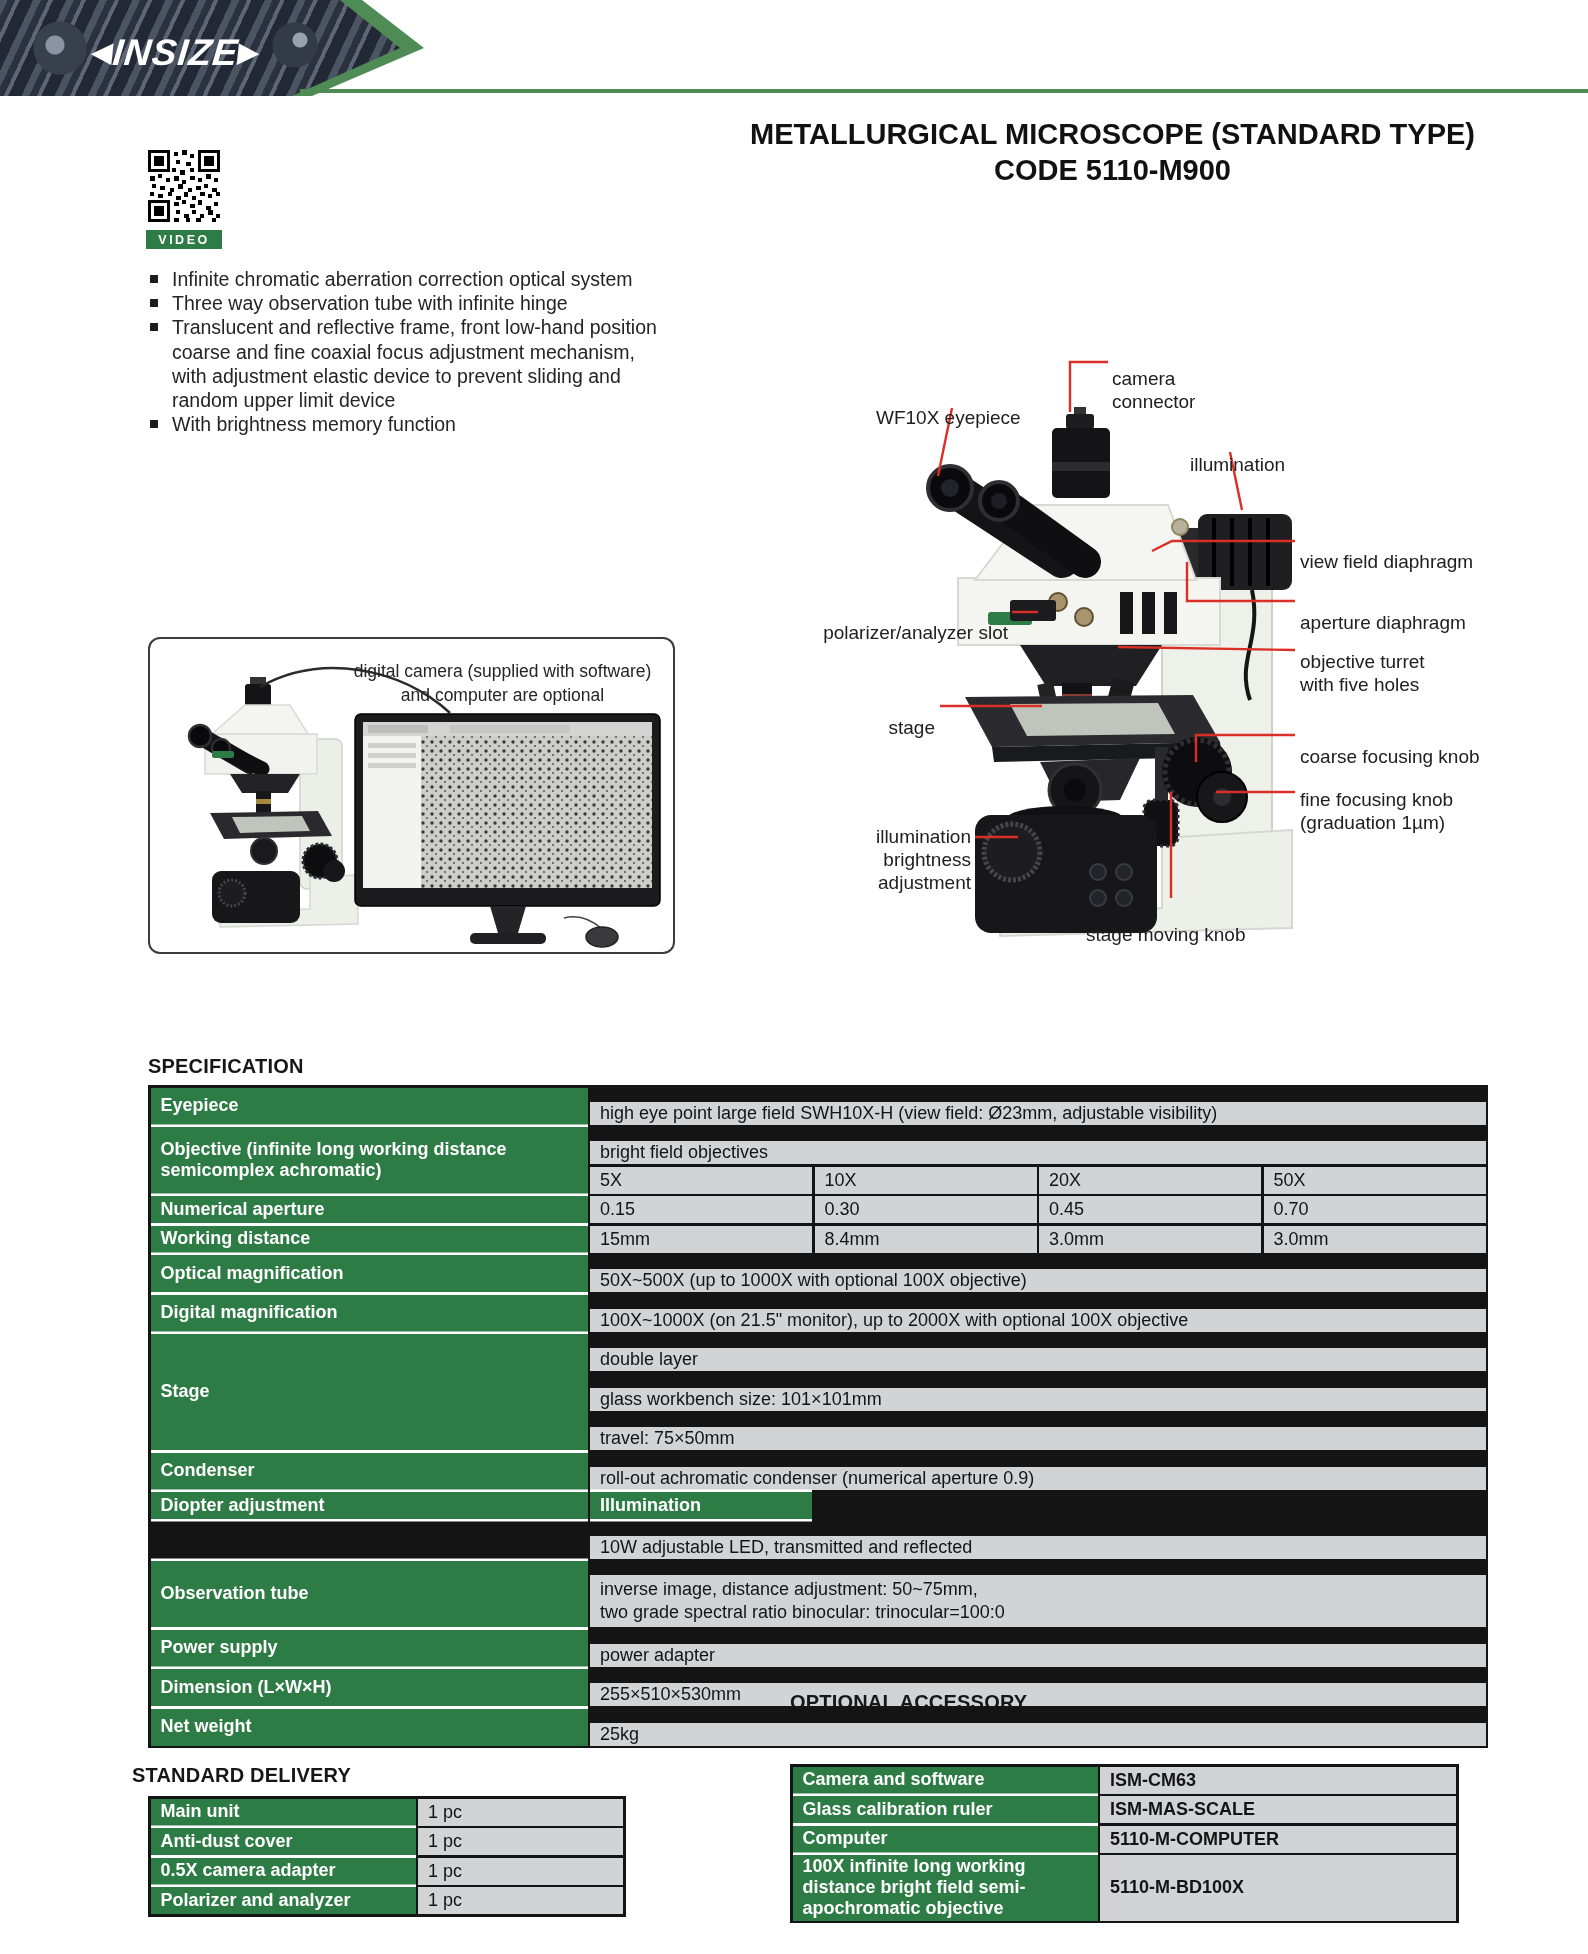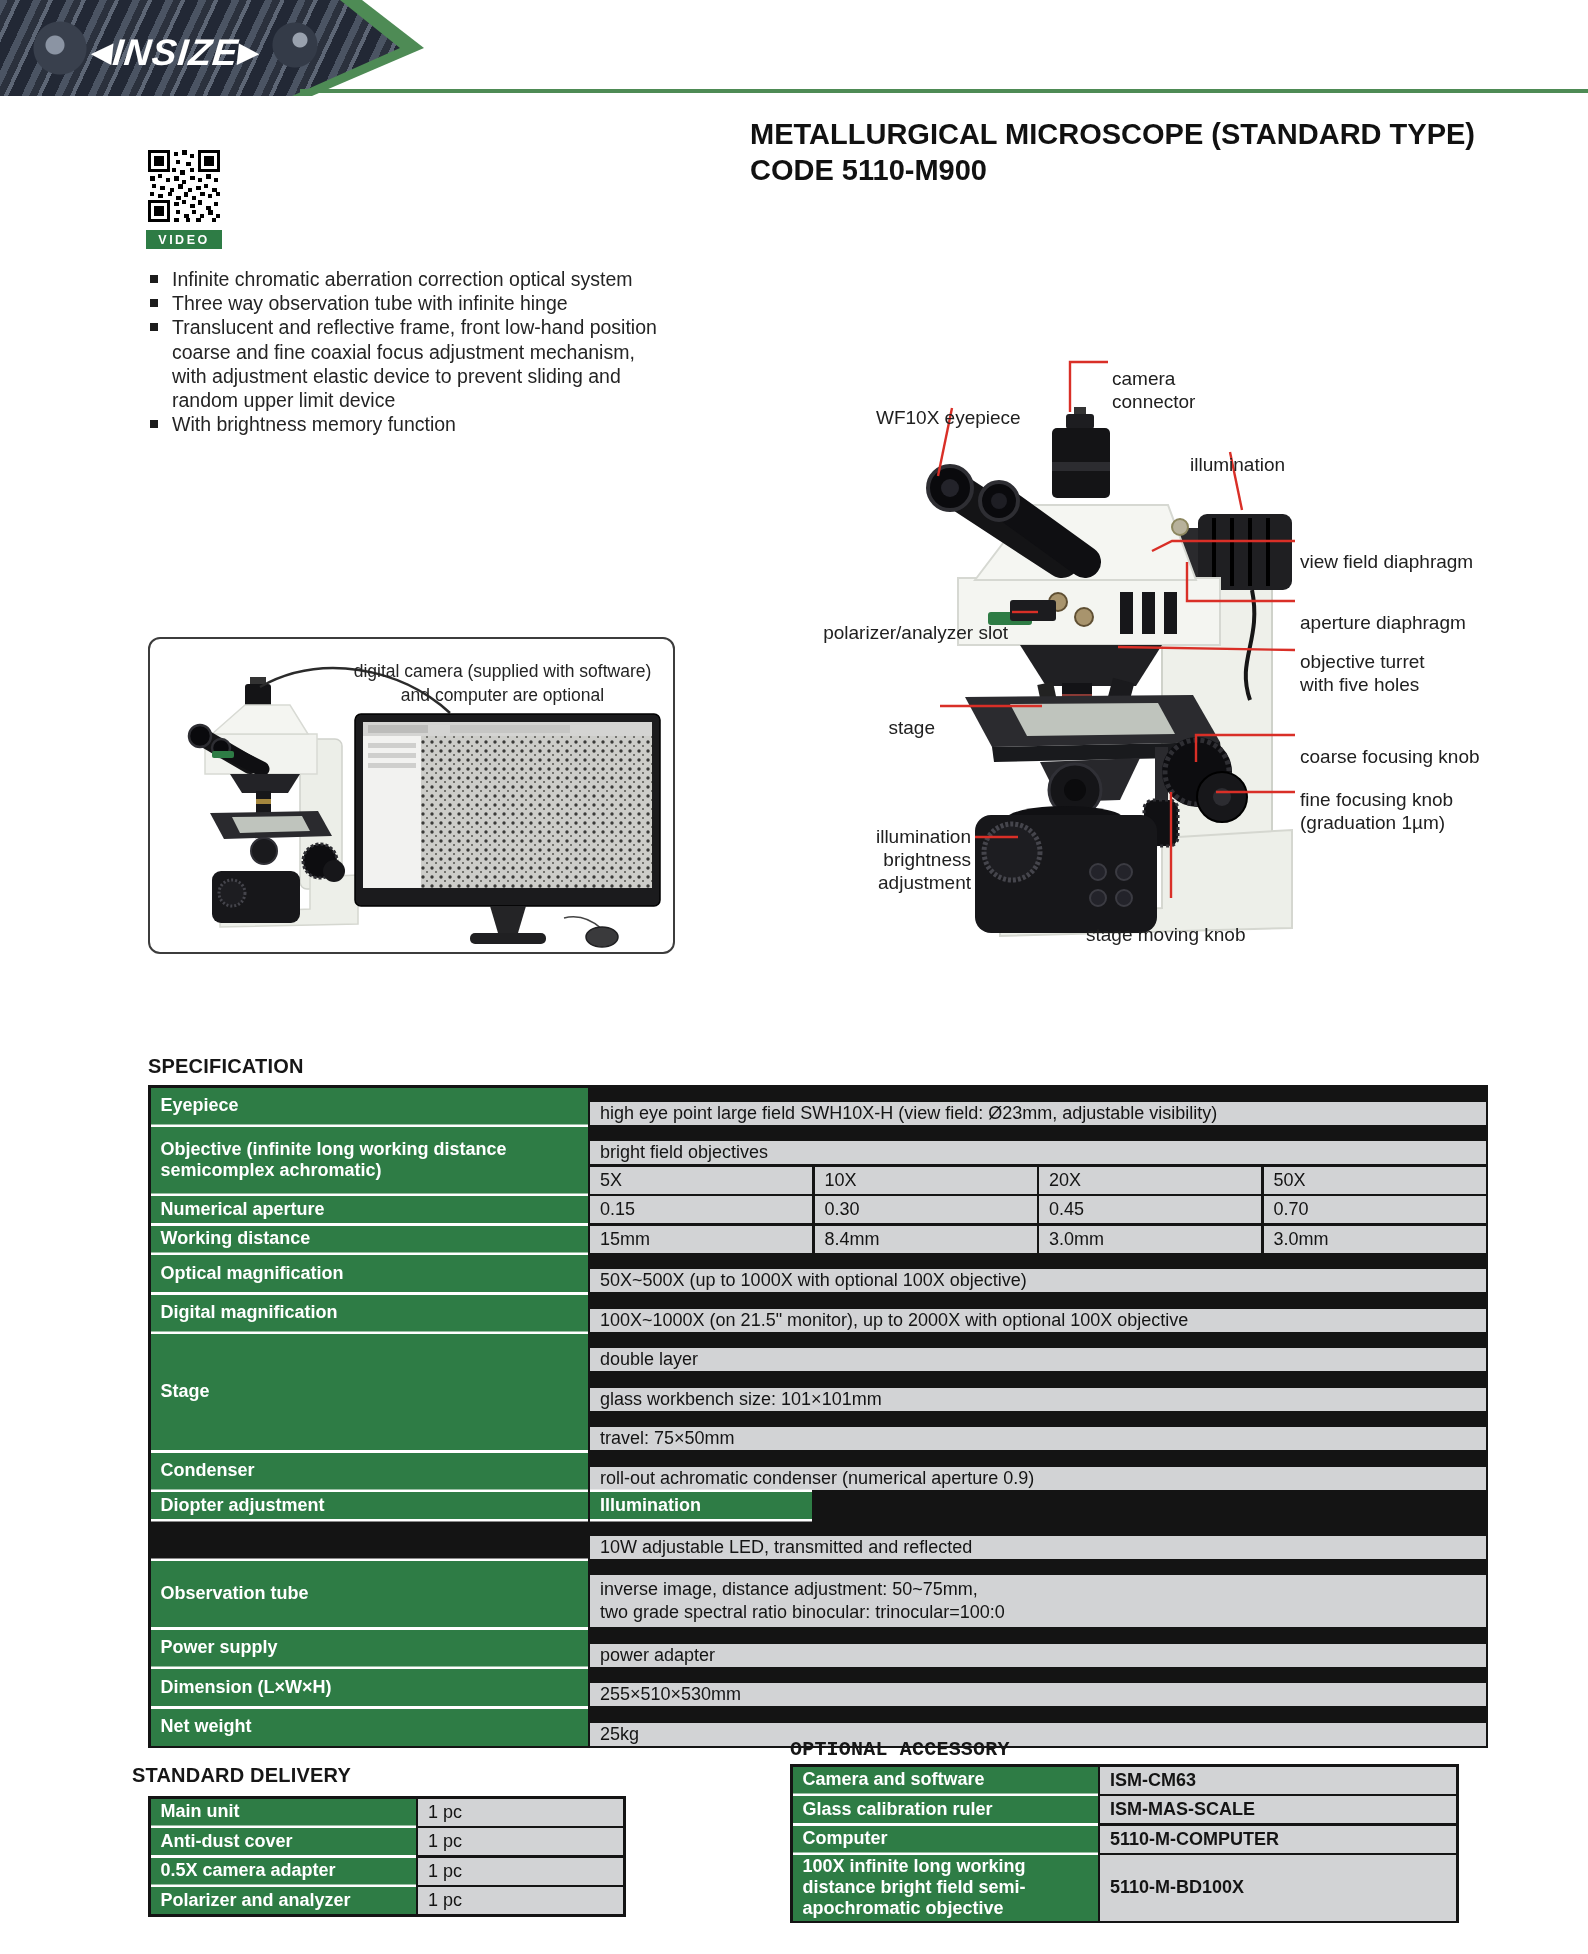--- a/index.html
+++ b/index.html
@@ -31,21 +31,21 @@
     font-size:37px;letter-spacing:1px;display:flex;align-items:center;transform:skewX(-6deg);}
   .logo .arr{font-size:26px;font-style:normal;transform:translateY(-1px);}
 
   
   .qr-wrap{position:absolute;left:146px;top:148px;width:76px;height:96px;}
   .qr{width:76px;height:76px;background:#fff;}
   .video-bar{margin-top:2px;width:76px;height:19px;background:var(--green);color:#fff;
     font-size:12.5px;font-weight:bold;letter-spacing:2.5px;display:flex;align-items:center;justify-content:center;}
 
   
-  .title{position:absolute;right:113px;top:116px;text-align:left;color:#111;
+  .title{position:absolute;right:113px;top:116px;text-align:center;color:#111;
     font-size:29px;font-weight:bold;line-height:1.25;}
 
   
   .features{position:absolute;left:148px;top:267px;width:512px;list-style:none;}
   .features li{position:relative;padding-left:24px;font-size:19.5px;line-height:1.24;color:#242424;}
   .features li::before{content:"";position:absolute;left:2px;top:8px;width:8px;height:8px;background:#1c1c1c;}
 
   
   .photo-box{position:absolute;left:148px;top:637px;width:527px;height:317px;
     border:2px solid #3c3c3c;border-radius:12px;background:#fff;}
@@ -66,21 +66,21 @@
   .dl-stage{left:850px;top:696px;width:85px;text-align:right;}
   .dl-coarse{left:1300px;top:725px;}
   .dl-fine{left:1300px;top:768px;}
   .dl-bright{left:790px;top:805px;width:181px;text-align:right;}
   .dl-stagemove{left:1086px;top:903px;}
 
   
   .sec-head{position:absolute;font-size:20px;font-weight:bold;color:#161616;letter-spacing:.2px;}
   .h-spec{left:148px;top:1055px;}
   .h-del{left:132px;top:1764px;}
-  .h-opt{left:790px;top:1738px;font-family:Liberation Mono, monospace;}
+  .h-opt{left:790px;top:1691px;}
   .gtable{position:absolute;display:grid;background:var(--line);padding:2.5px;gap:2.5px;}
   .cell{display:flex;align-items:center;padding:1px 10px;font-size:18px;}
   .cell.green{background:var(--green);color:#fff;font-weight:bold;line-height:1.18;}
   .cell.grey{background:var(--grey);color:#141414;}
   .cell.bold{font-weight:bold;}
   .sep-b{box-shadow:0 2.5px 0 0 #fff;}
   .sep-t{box-shadow:0 -2.5px 0 0 #fff;}
   .sep-tb{box-shadow:0 -2.5px 0 0 #fff,0 2.5px 0 0 #fff;}
   .span{grid-column:2/-1;margin-top:14px;}
   .rs2{grid-row:span 2;}

